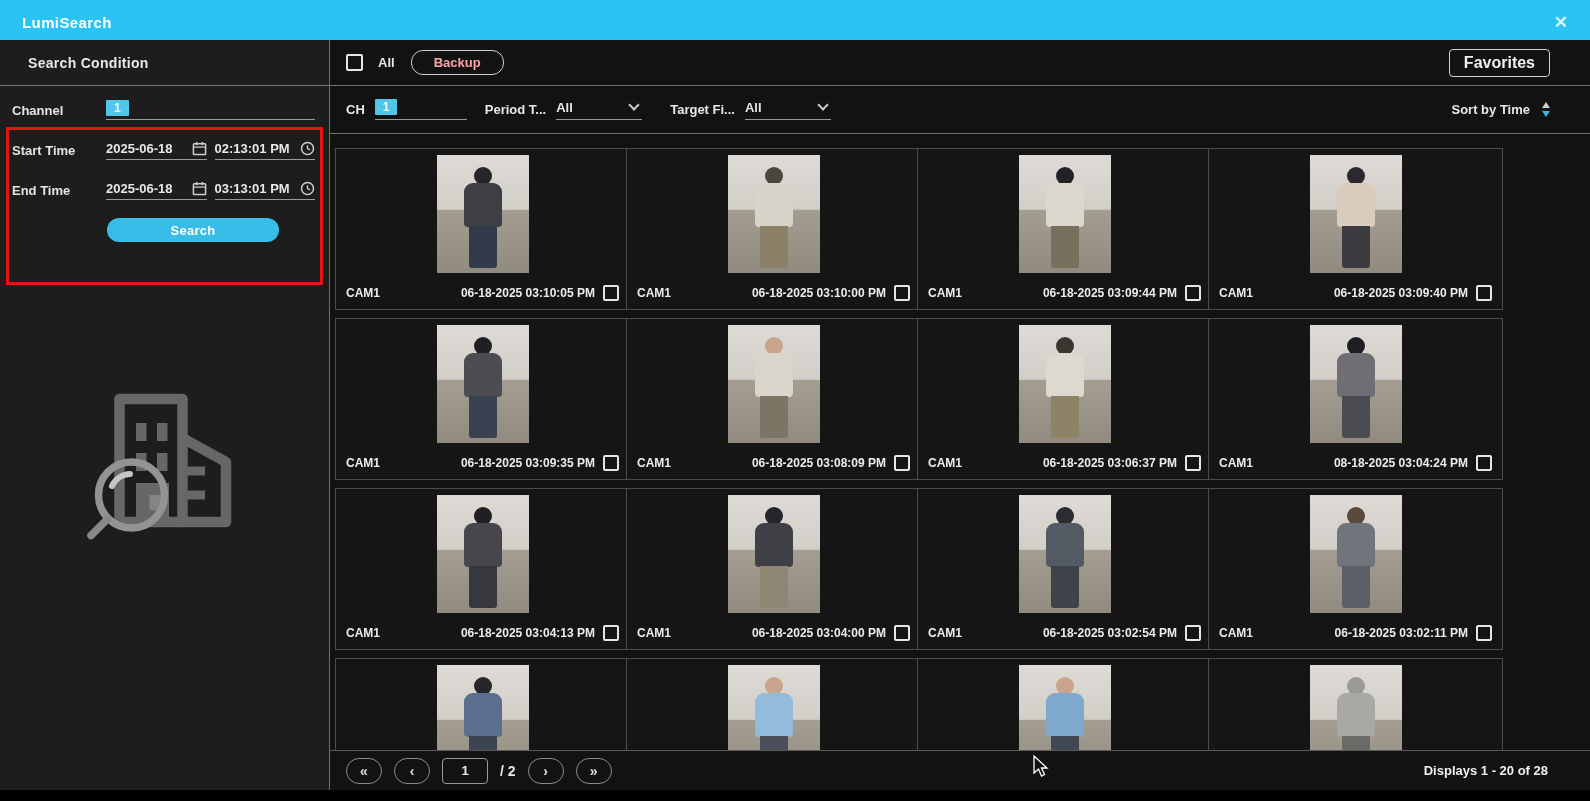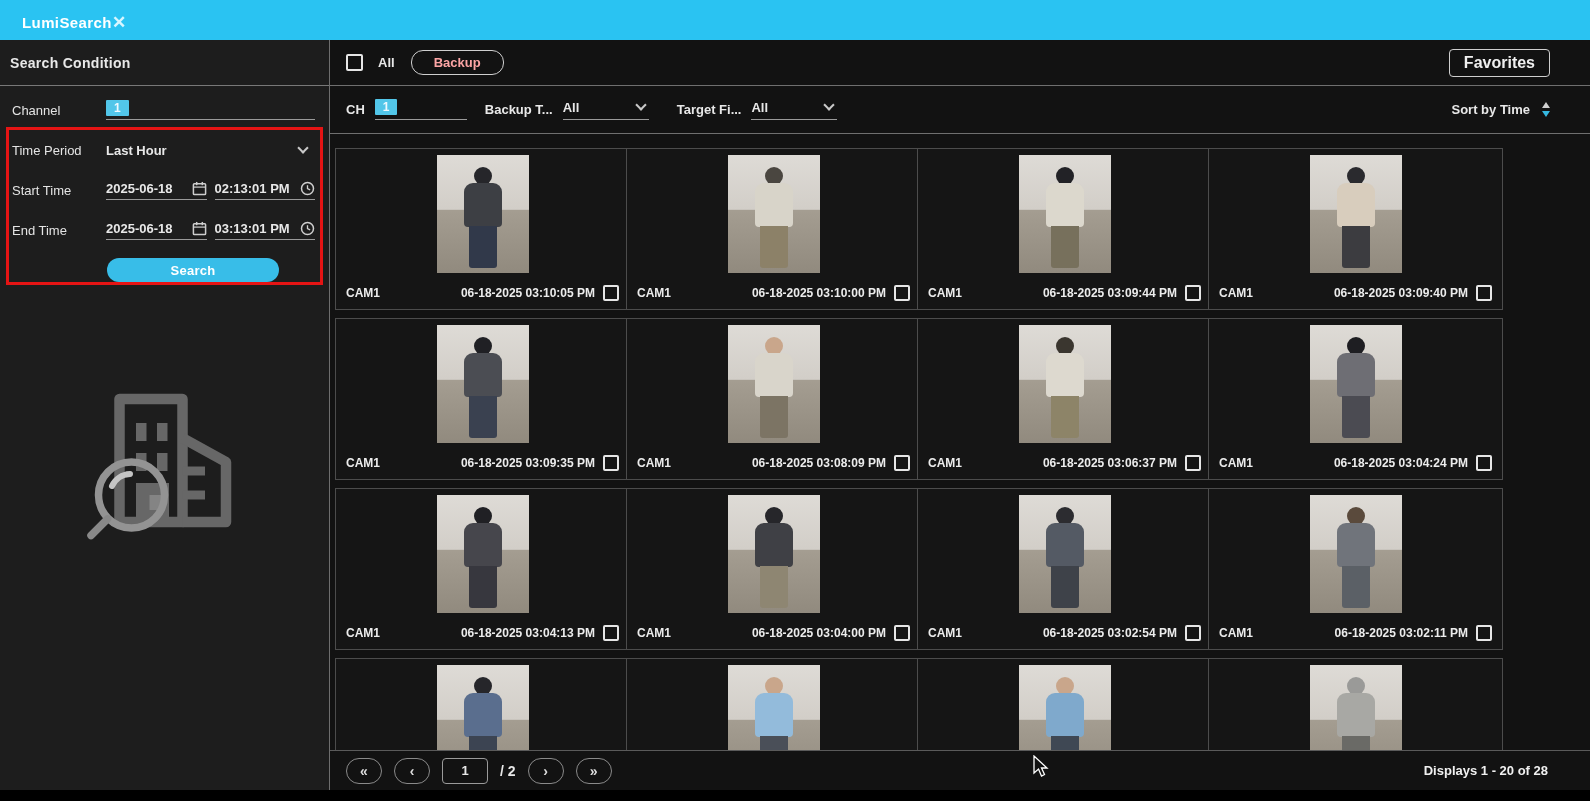--- a/index.html
+++ b/index.html
@@ -2,34 +2,34 @@
 <html><head>
 <meta charset="utf-8">
 <style>
   * { margin:0; padding:0; box-sizing:border-box; }
   html,body { background:#000; }
   body { width:1590px; height:801px; font-family:"Liberation Sans",sans-serif; color:#e8e8e8; overflow:hidden; }
   .app { position:relative; width:1590px; height:801px; background:#000; }
 
   
   .titlebar { position:absolute; top:0; left:0; right:0; height:44px; background:#2ac3f2;
-              display:flex; align-items:center; justify-content:flex-start; padding:0 22px; }
+              display:flex; align-items:center; justify-content:space-between; padding:0 22px; }
   .titlebar .title { color:#fff; font-weight:700; font-size:15px; letter-spacing:.4px; }
   .titlebar .close { color:#d8f6ff; font-size:17px; font-weight:700; cursor:default; }
 
   
   .content { position:absolute; top:40px; left:0; right:0; height:750px; display:flex; background:#101010; }
 
   
   .sidebar { width:330px; background:#1d1d1d; border-right:1px solid #6e6e6e; position:relative; flex:none; }
-  .side-header { height:46px; display:flex; align-items:center; padding:0 10px;
+  .side-header { height:46px; display:flex; align-items:center; padding:0 28px;
                  font-size:14px; font-weight:700; border-bottom:1px solid #787878; letter-spacing:.3px; }
   .side-form { padding:12px 14px 0 12px; position:relative; }
   .frow { display:flex; align-items:center; margin-bottom:16px; min-height:24px; }
-  .frow .lbl { width:94px; font-size:13px; font-weight:400; color:#e4e4e4; flex:none; }
+  .frow .lbl { width:94px; font-size:13px; font-weight:700; color:#e4e4e4; flex:none; }
   .uline { border-bottom:1px solid #9a9a9a; padding-bottom:3px; display:flex; align-items:center; }
   .chan-line { flex:1; }
   .sel-val { background:#52c6e9; color:#eef9ff; font-size:12px; font-weight:700; padding:1px 8px; border-radius:1px; }
   .dd { flex:1; display:flex; align-items:center; justify-content:space-between; padding:2px 4px 2px 0; }
   .dd .val { font-size:13px; font-weight:700; }
   .chev { width:8px; height:8px; border-right:2px solid #c9c9c9; border-bottom:2px solid #c9c9c9;
           transform:rotate(45deg); margin-right:4px; margin-top:-4px; }
   .dt-group { display:flex; align-items:center; gap:8px; flex:1; }
   .dt { flex:1; justify-content:space-between; gap:6px; }
   .dt .val { font-size:13px; font-weight:700; }
@@ -106,27 +106,20 @@
 
       <div class="side-form">
 
         <div class="frow">
           <span class="lbl">Channel</span>
           <span class="uline chan-line">
             <span class="sel-val">1</span>
           </span>
         </div>
 
-        <div class="frow">
-          <span class="lbl">Time Period</span>
-          <span class="dd">
-            <span class="val">Last Hour</span>
-            <span class="chev"></span>
-          </span>
-        </div>
 
         <div class="frow">
           <span class="lbl">Start Time</span>
           <span class="dt-group">
             <span class="uline dt">
               <span class="val">2025-06-18</span>
               <svg class="icon-svg" viewBox="0 0 16 16">
                 <rect x="1.5" y="3" width="13" height="11.5" rx="1" fill="none" stroke="#cfcfcf" stroke-width="1.6"></rect>
                 <line x1="5" y1="1" x2="5" y2="4.5" stroke="#cfcfcf" stroke-width="1.6"></line>
                 <line x1="11" y1="1" x2="11" y2="4.5" stroke="#cfcfcf" stroke-width="1.6"></line>
@@ -200,21 +193,21 @@
         <button class="btn-pill">Backup</button>
         <button class="btn-fav">Favorites</button>
       </div>
 
       <div class="filter-row">
         <span class="flbl">CH</span>
         <span class="uline ch-line">
           <span class="sel-val">1</span>
         </span>
         <span class="gap28"></span>
-        <span class="flbl">Backup T...</span>
+        <span class="flbl">Period T...</span>
         <span class="uline f-dd">
           <span class="val">All</span>
           <span class="chev"></span>
         </span>
         <span class="flbl">Target Fi...</span>
         <span class="uline f-dd">
           <span class="val">All</span>
           <span class="chev"></span>
         </span>
         <span class="sort-wrap">
@@ -321,21 +314,21 @@
             </div>
 
             <div class="card">
               <div class="thumb" style="--hair: #1e1e22; --top: #6e6e74; --pants: #4b4b52;">
                 <div class="fig-head"></div>
                 <div class="fig-torso"></div>
                 <div class="fig-legs"></div>
               </div>
               <div class="caption">
                 <span class="cam">CAM1</span>
-                <span class="ts">06-18-2025 03:04:24 PM</span>
+                <span class="ts">08-18-2025 03:04:24 PM</span>
                 <span class="cbx"></span>
               </div>
             </div>
 
             <div class="card">
               <div class="thumb" style="--hair: #202024; --top: #46464c; --pants: #37373e;">
                 <div class="fig-head"></div>
                 <div class="fig-torso"></div>
                 <div class="fig-legs"></div>
               </div>

